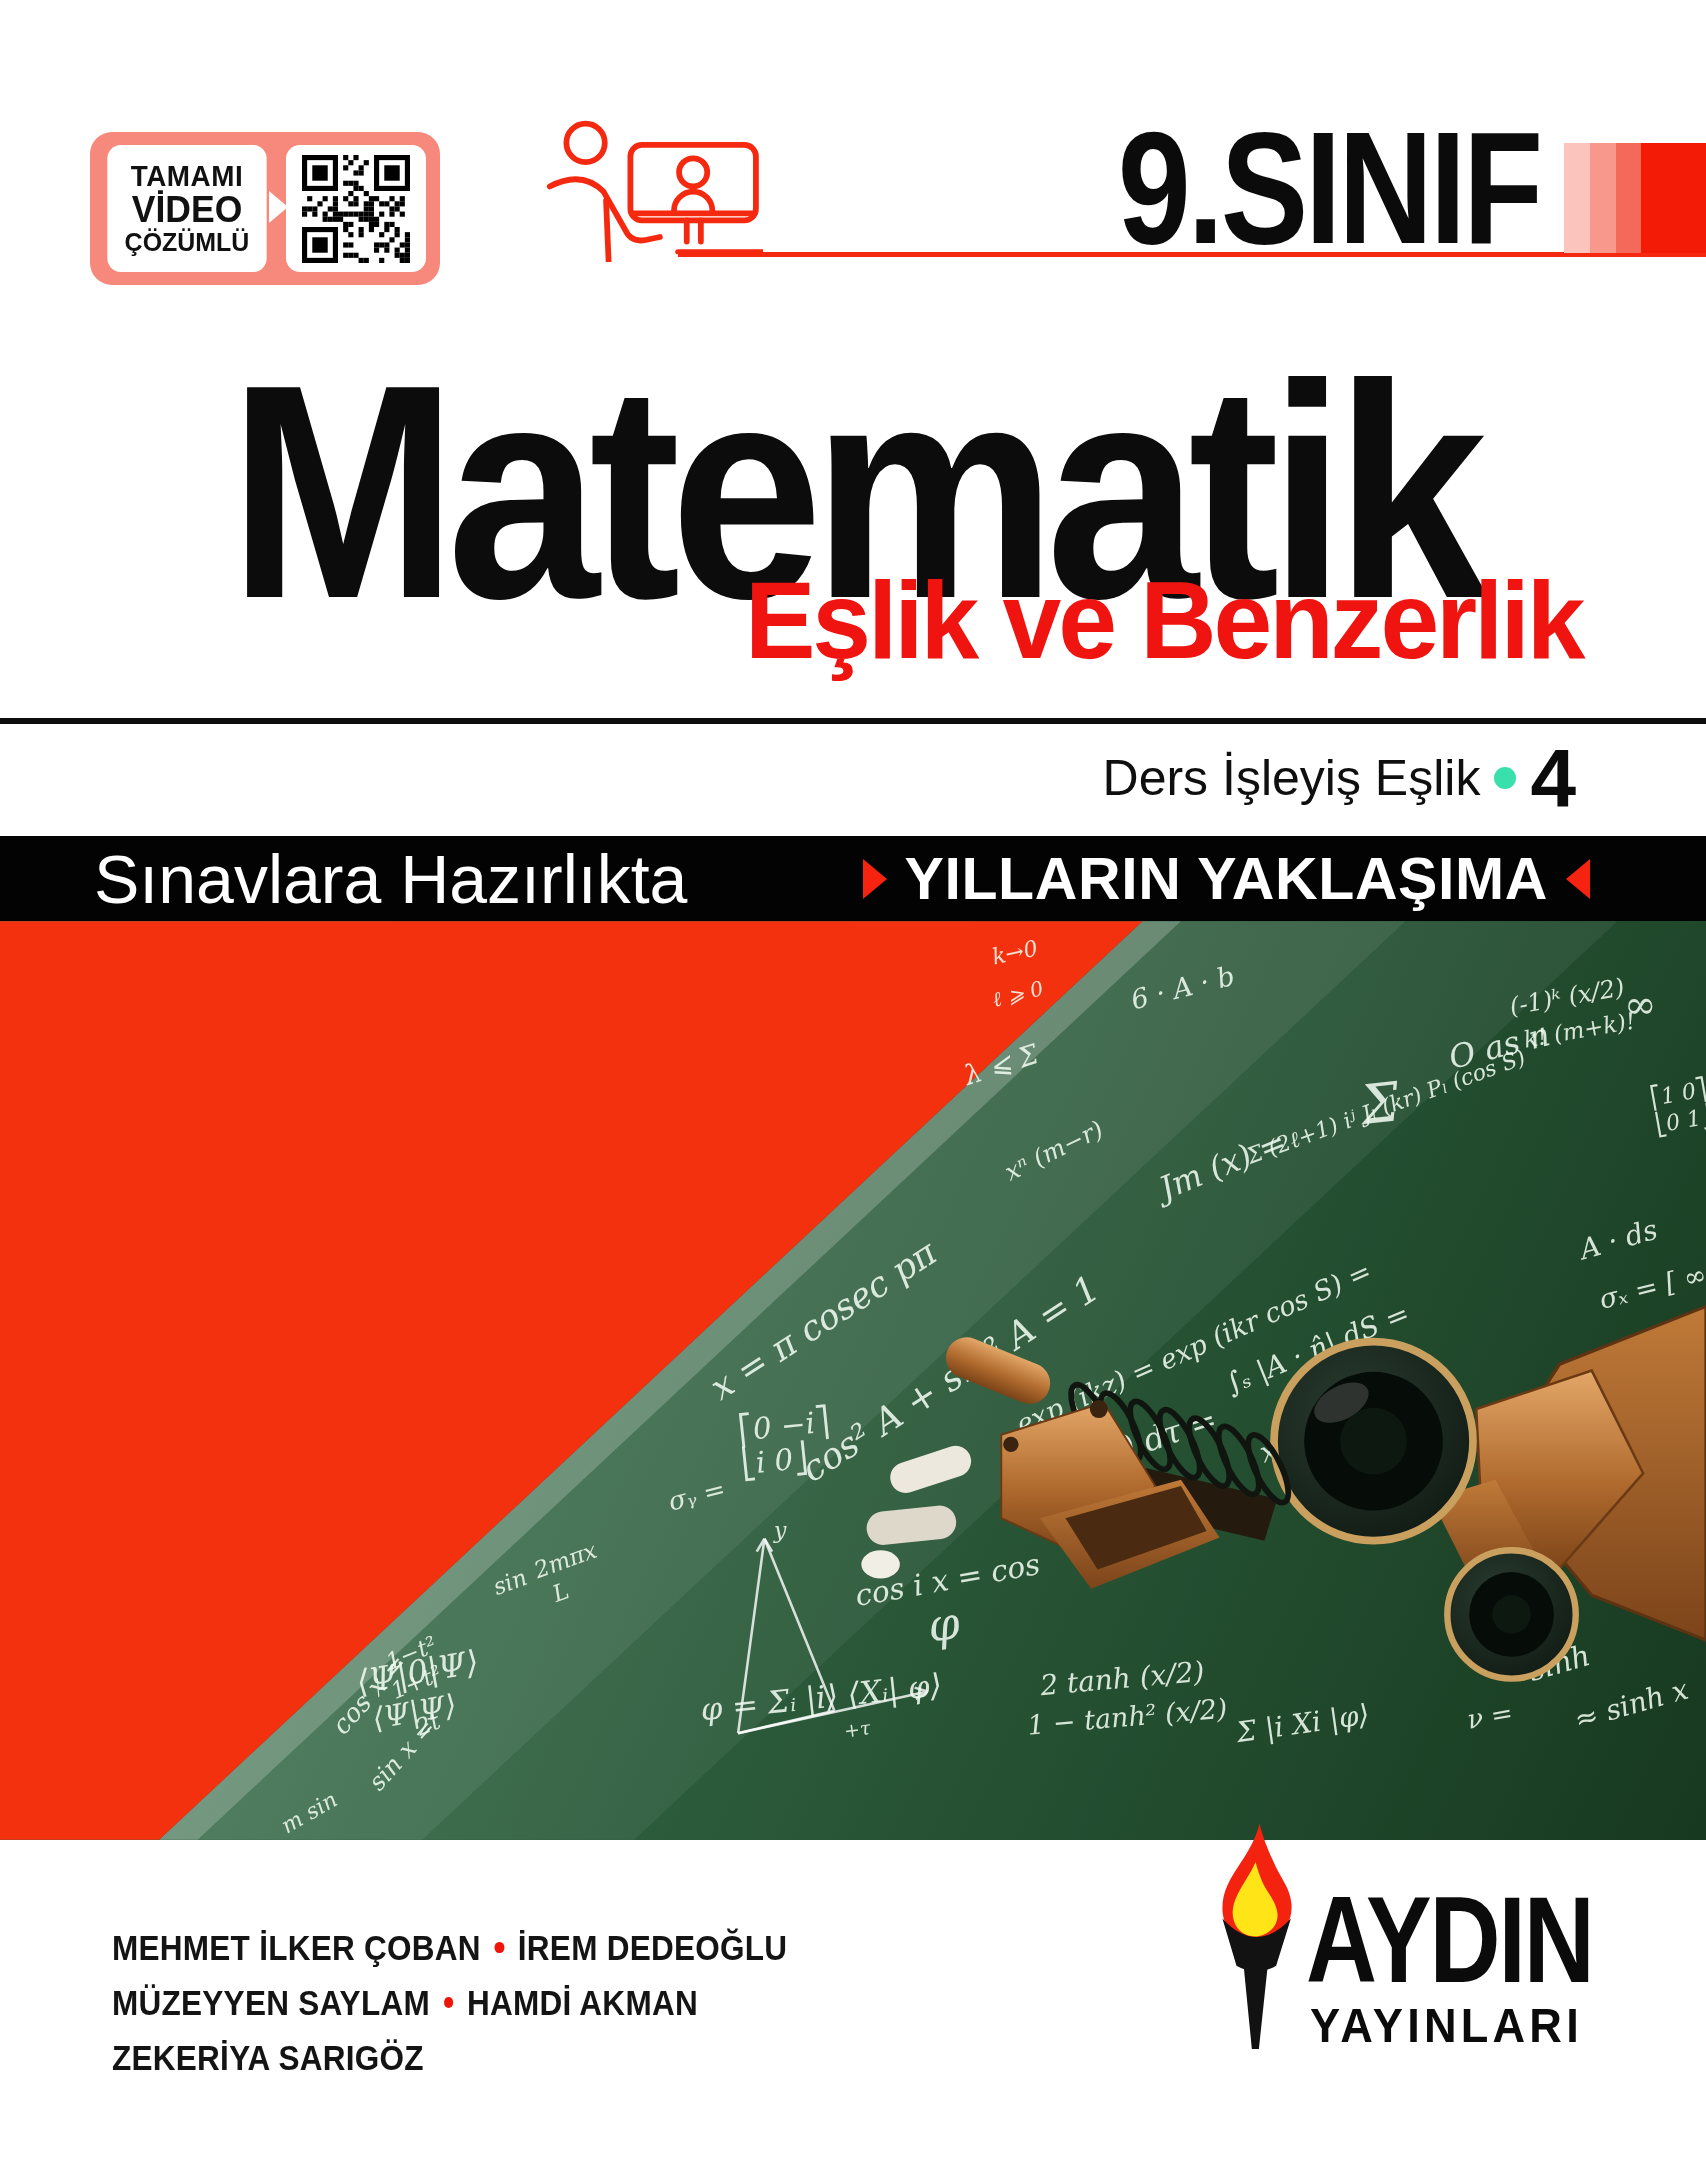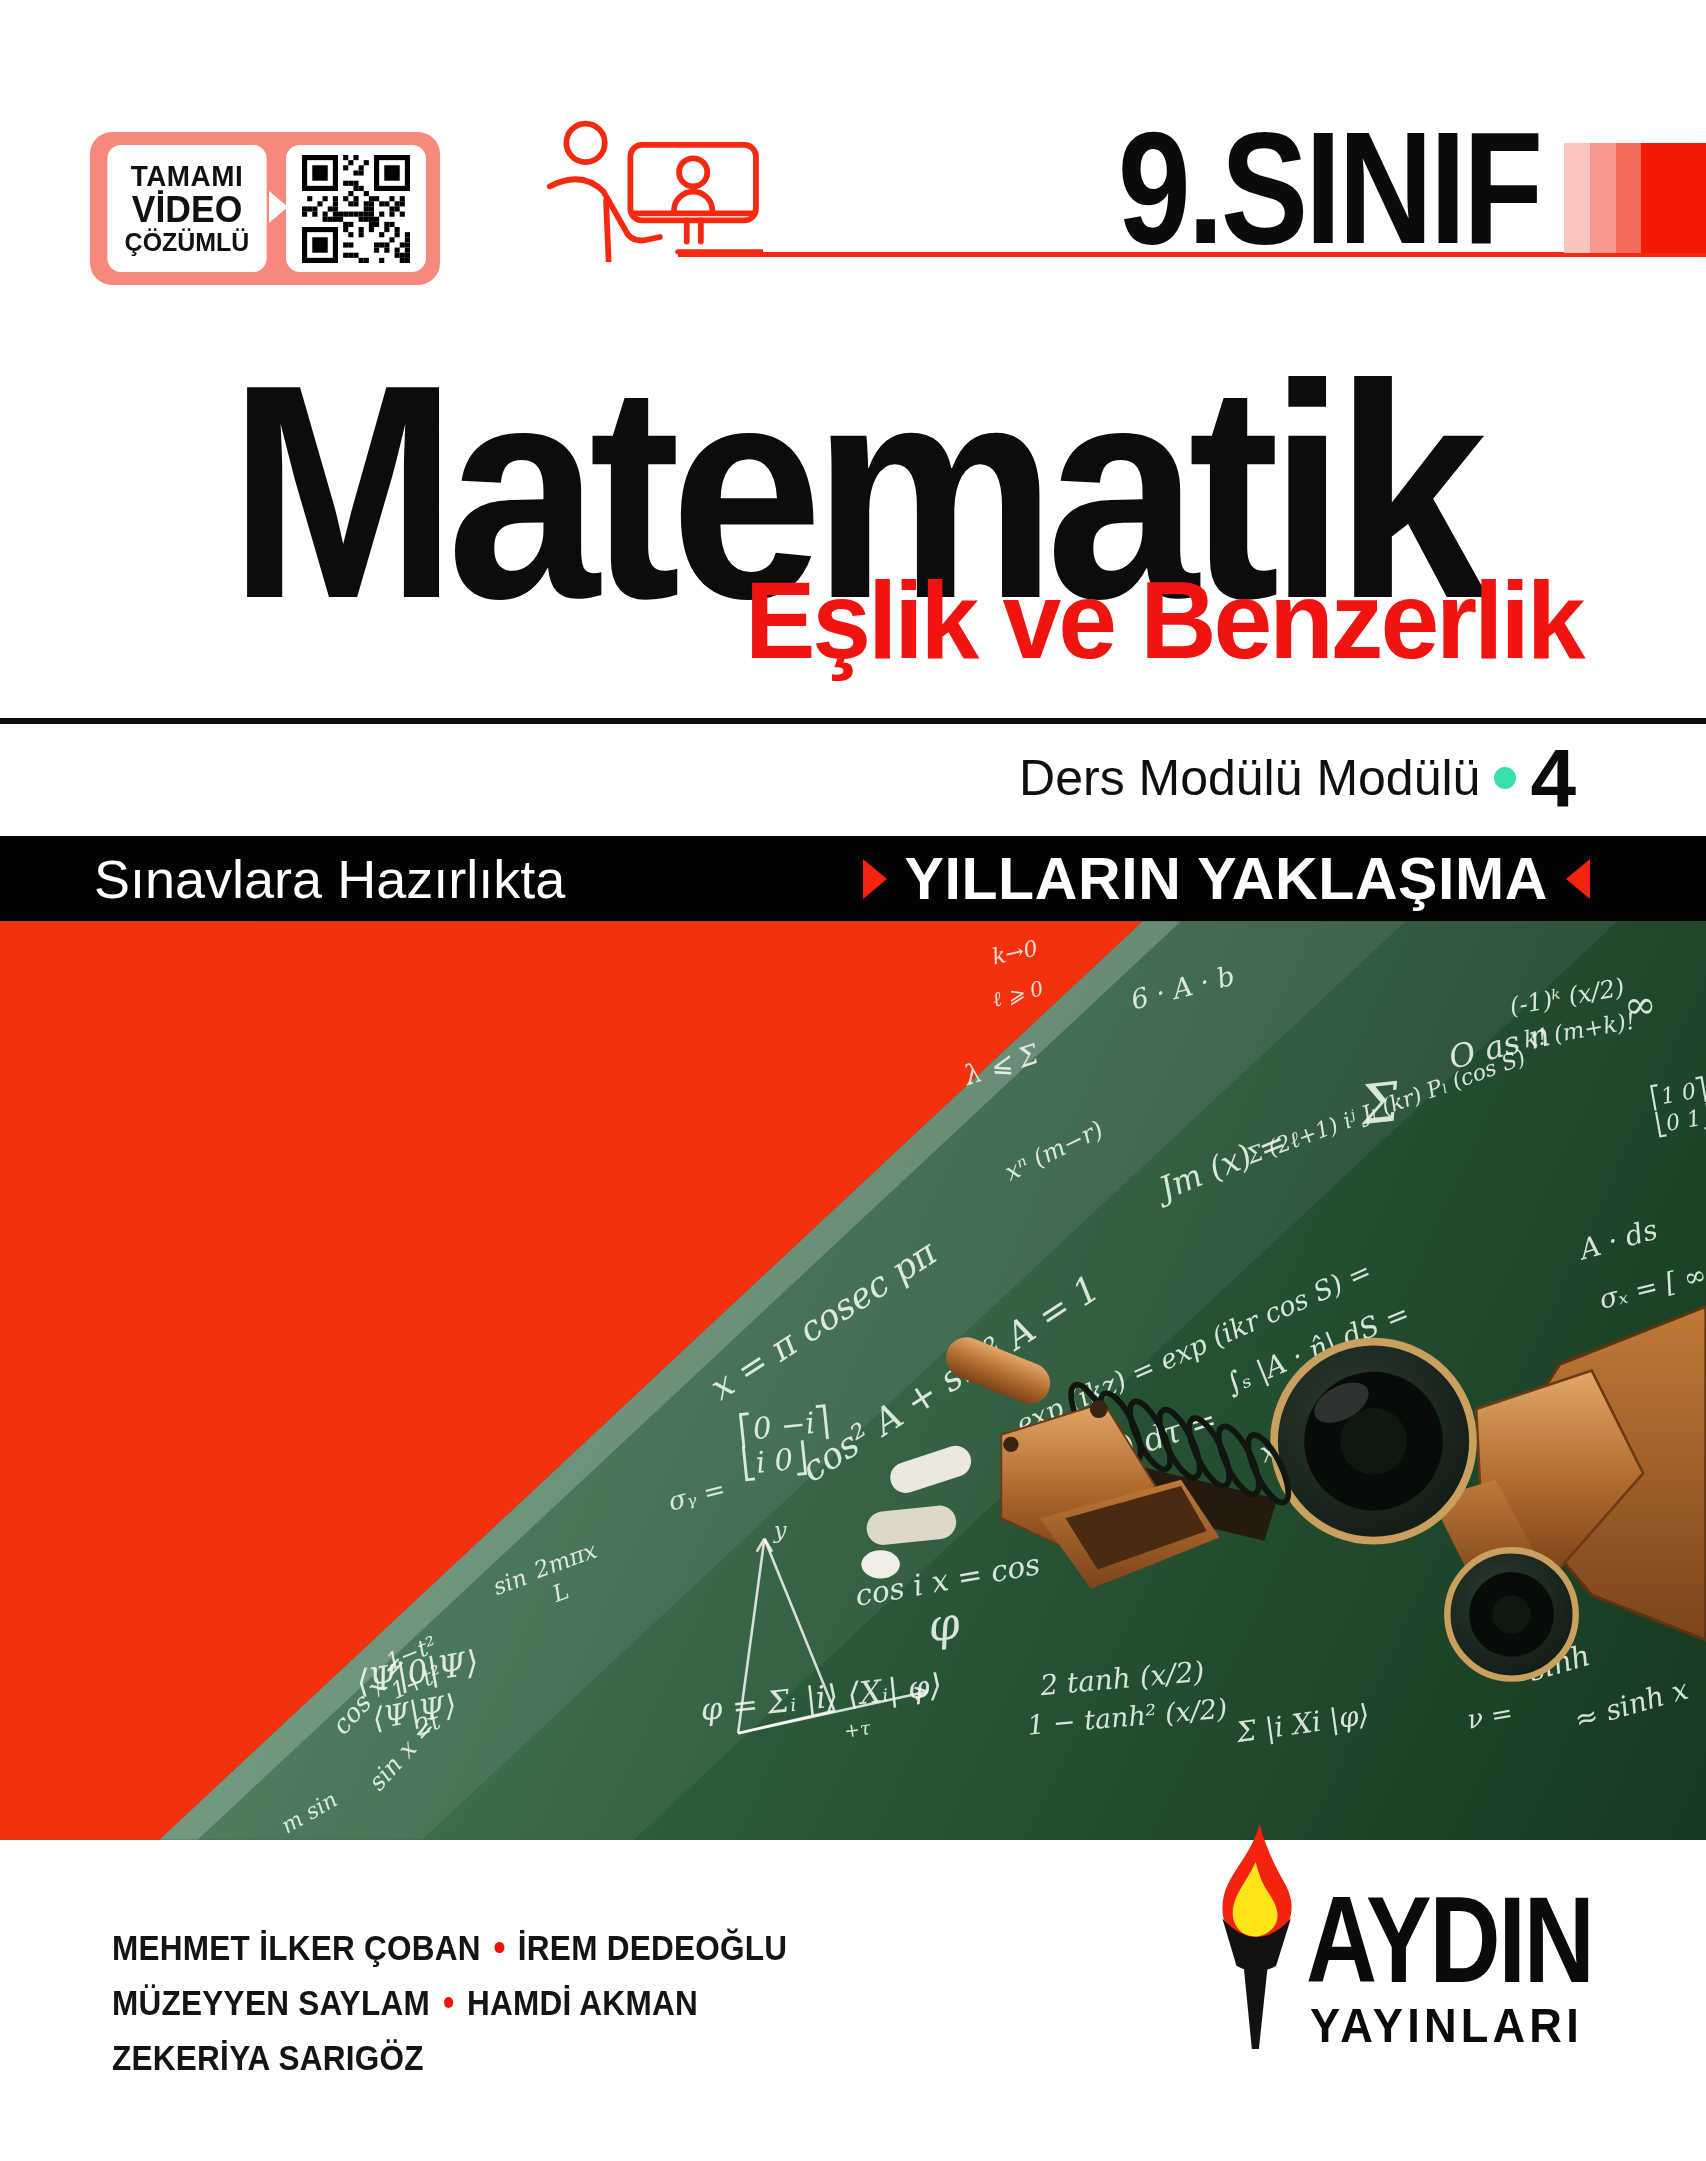--- a/index.html
+++ b/index.html
@@ -39,21 +39,21 @@
   .divider{position:absolute;left:0;top:718px;width:100%;height:5.8px;background:#0d0d0d;}
 
   .module-row{position:absolute;right:130px;top:736px;display:flex;align-items:center;gap:14px;height:83px;}
   .module-label{font-size:50px;font-weight:500;color:#0f0f0f;white-space:nowrap;}
   .module-dot{width:22px;height:22px;border-radius:50%;background:#3ae0ac;}
   .module-number{font-size:82px;font-weight:900;color:#0b0b0b;line-height:1;}
 
   
   .banner{position:absolute;left:0;top:836px;width:100%;height:85px;background:#030303;}
   .banner-left{position:absolute;left:94px;top:0;height:85px;display:flex;align-items:center;
-               color:#fff;font-size:54px;font-weight:400;white-space:nowrap;}
+               color:#fff;font-size:68px;font-weight:400;white-space:nowrap;}
   .banner-right{position:absolute;right:116px;top:0;height:85px;display:flex;align-items:center;gap:18px;}
   .tri-r{width:0;height:0;border-top:20.5px solid transparent;border-bottom:20.5px solid transparent;border-left:24.4px solid #f5230f;}
   .tri-l{width:0;height:0;border-top:20.5px solid transparent;border-bottom:20.5px solid transparent;border-right:24.4px solid #f5230f;}
   .banner-strong{color:#fff;font-size:59px;font-weight:900;letter-spacing:0.6px;white-space:nowrap;}
 
   
   .hero{position:absolute;left:0;top:921px;width:1706px;height:919px;overflow:hidden;
         background:linear-gradient(115deg,#47805a 0%,#2e5f3e 45%,#17391f 100%);}
   .hero svg{position:absolute;left:0;top:0;}
   .chalk{position:absolute;font-family:"DejaVu Serif",serif;font-style:italic;color:rgba(240,250,240,.88);
@@ -230,21 +230,21 @@
     <div class="stripe s2"></div>
     <div class="stripe s3"></div>
     <div class="stripe s4"></div>
   </div>
 
   <div class="main-title">Matematik</div>
   <div class="sub-title">Eşlik ve Benzerlik</div>
   <div class="divider"></div>
 
   <div class="module-row">
-    <span class="module-label">Ders Modülü Modülü</span>
+    <span class="module-label">Ders İşleyiş Eşlik</span>
     <span class="module-dot"></span>
     <span class="module-number">4</span>
   </div>
 
   <div class="banner">
     <div class="banner-left">Sınavlara Hazırlıkta</div>
     <div class="banner-right">
       <span class="tri-r"></span>
       <span class="banner-strong">YILLARIN YAKLAŞIMA</span>
       <span class="tri-l"></span>

